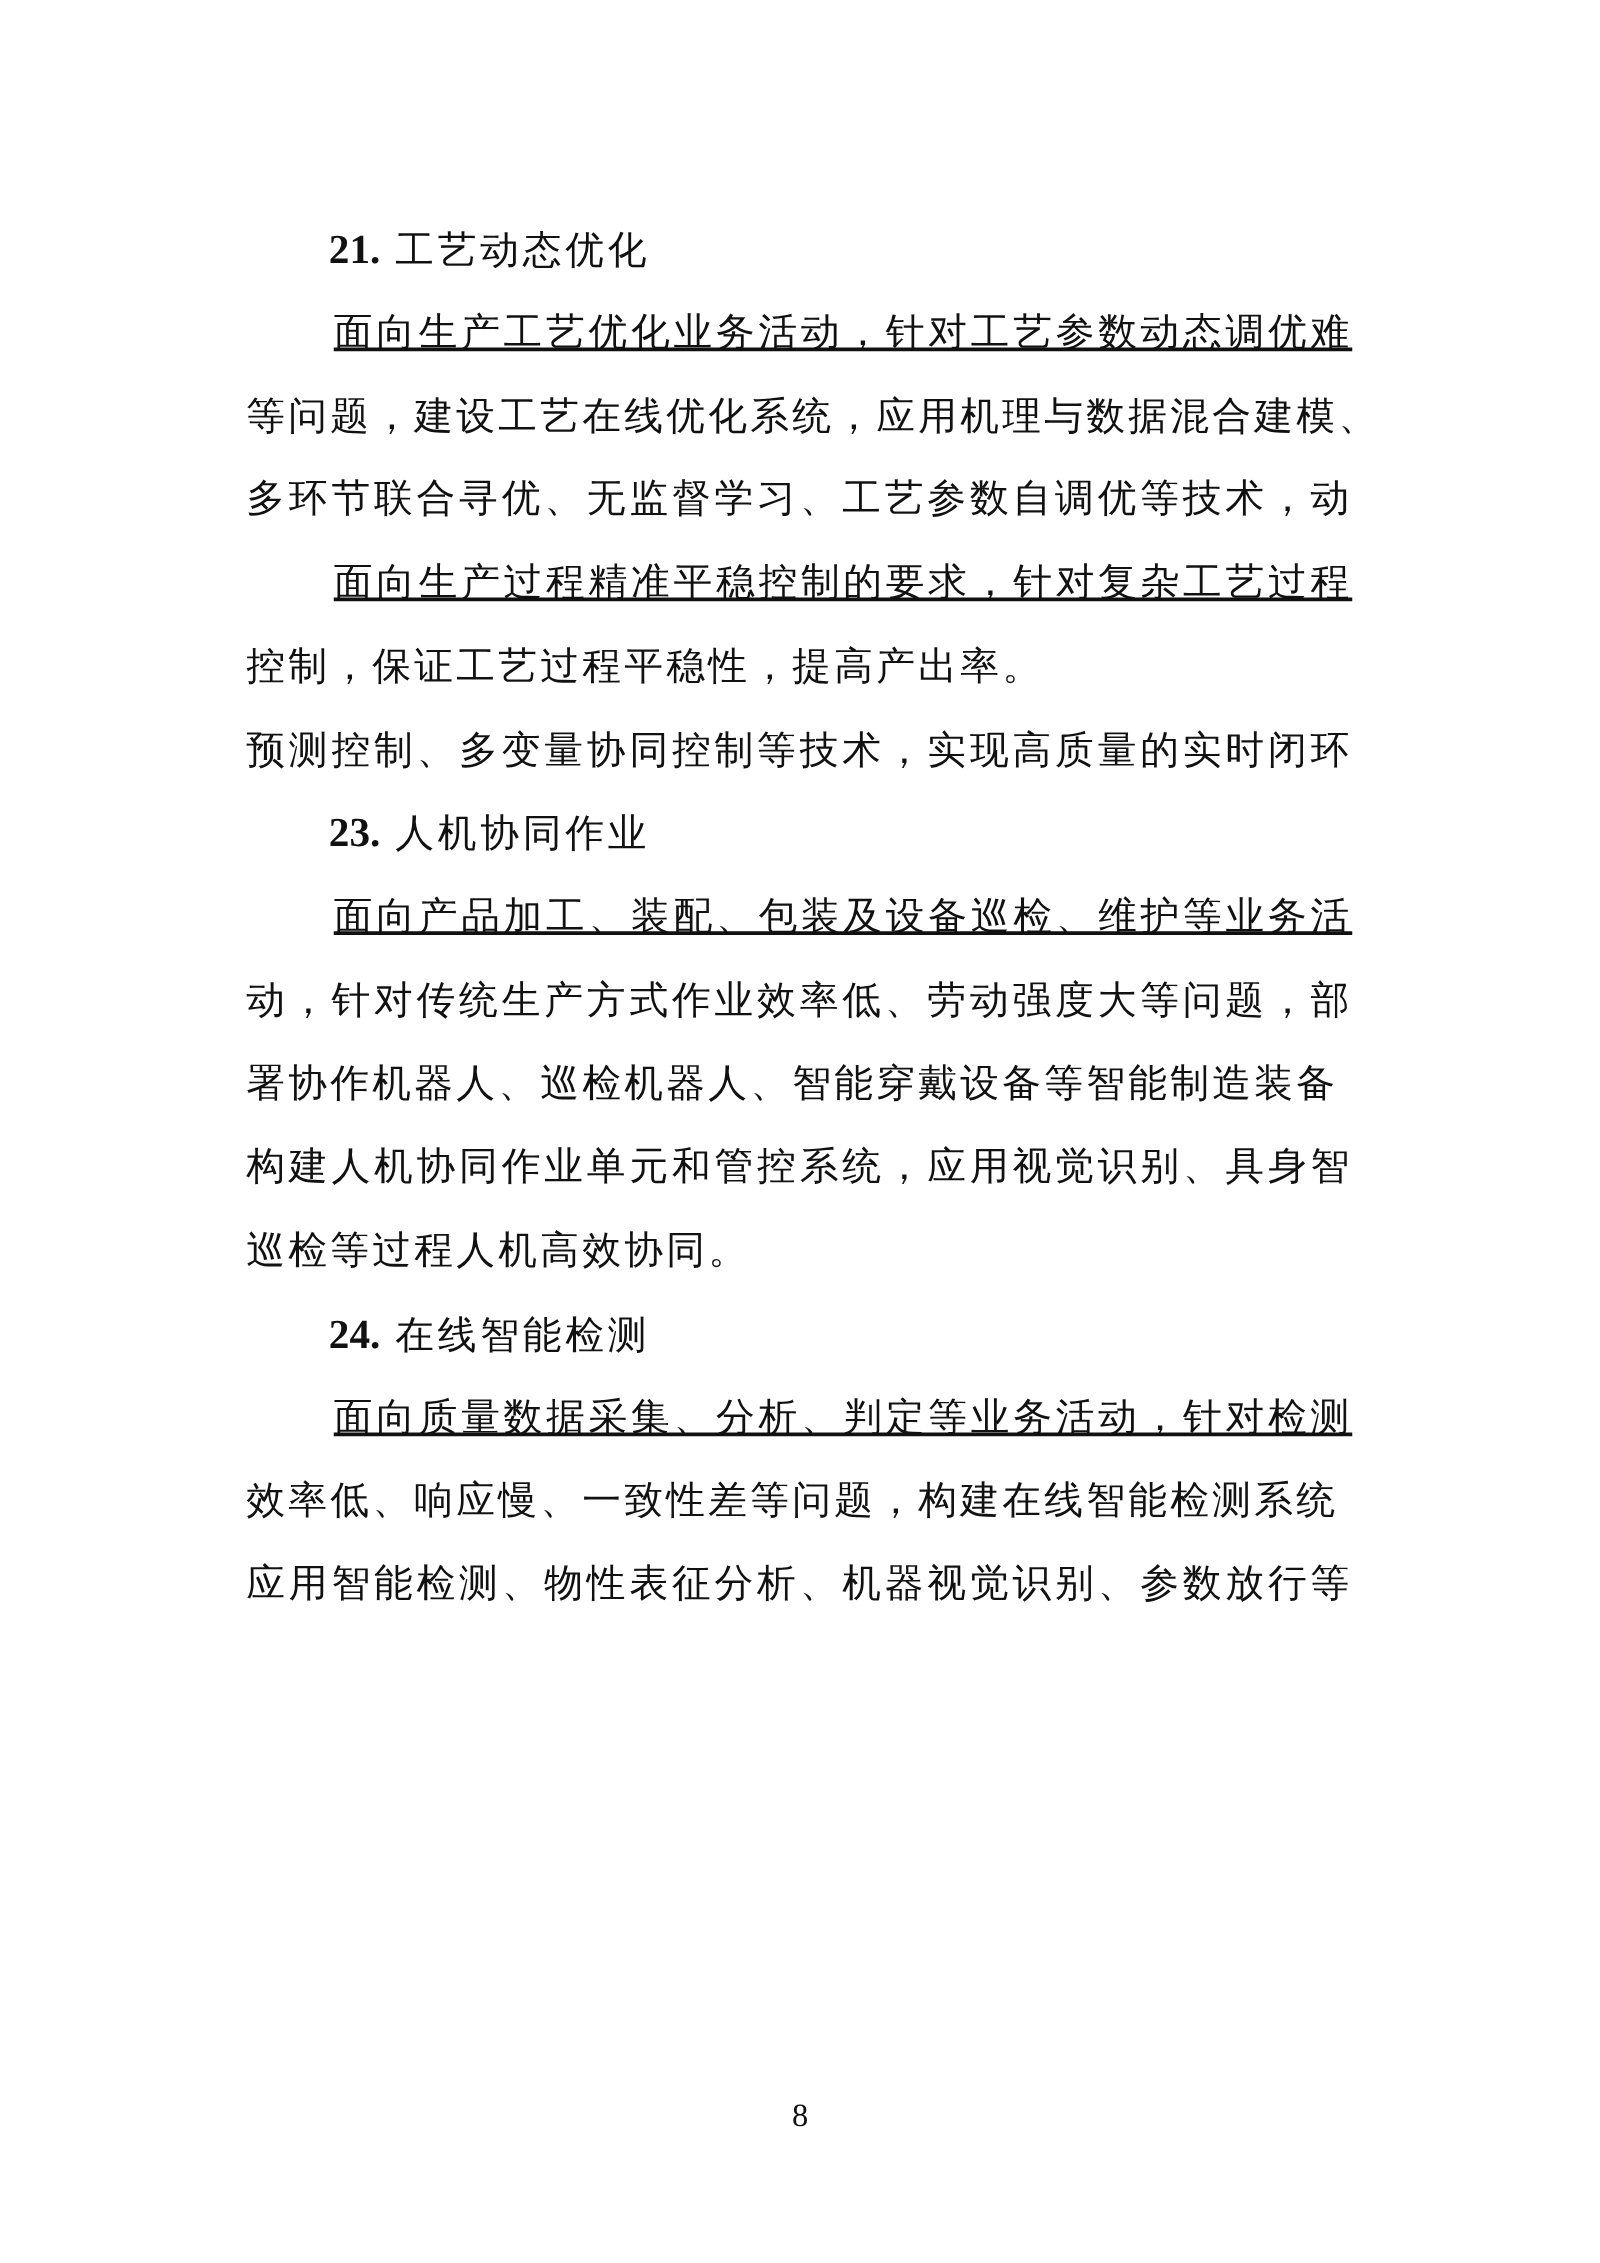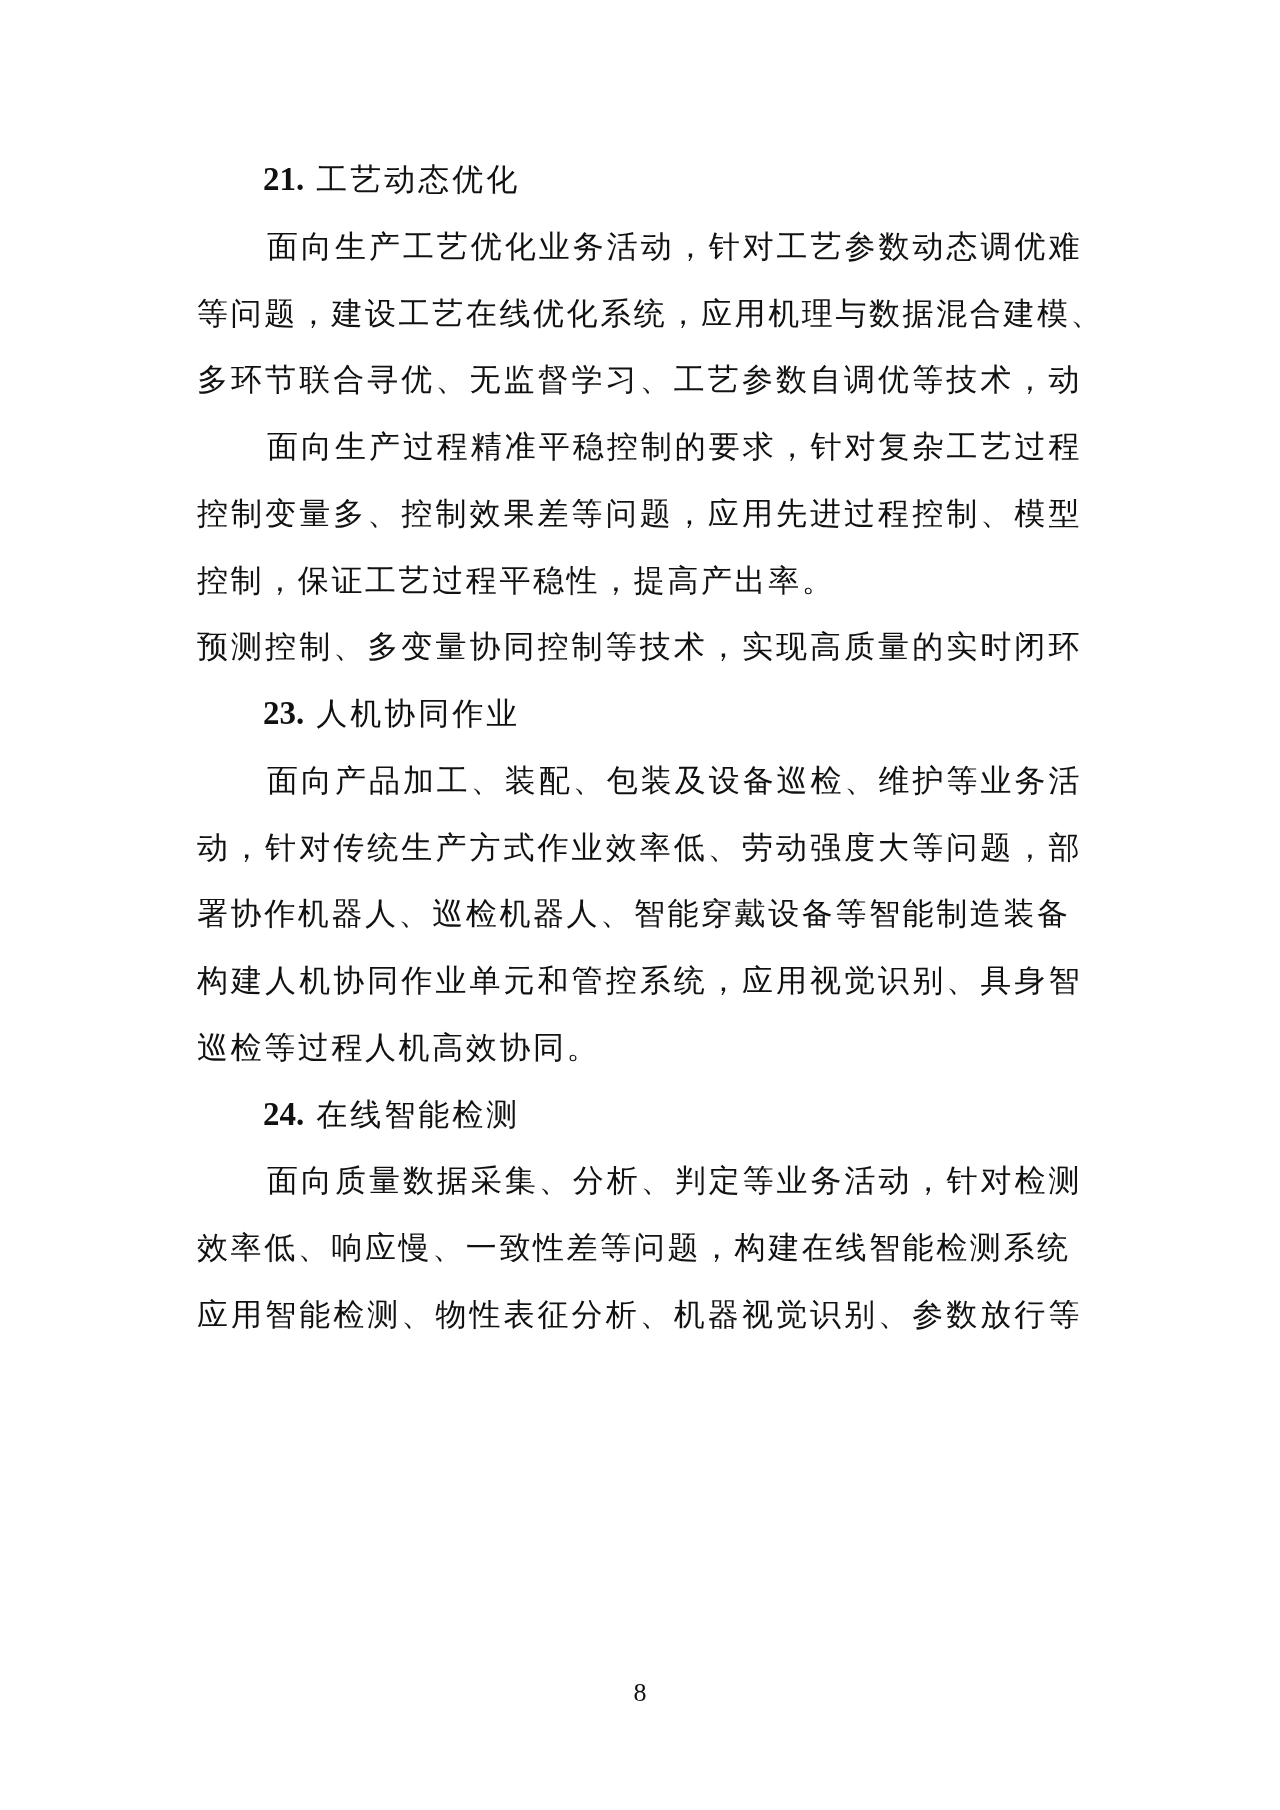--- a/index.html
+++ b/index.html
@@ -1,18 +1,18 @@
 <!DOCTYPE html>
 <html><head>
 <meta charset="utf-8">
 <style>
   html, body { margin: 0; padding: 0; background: #ffffff; }
   body { width: 1280px; height: 1810px; position: relative; overflow: hidden; }
   .page { position: absolute; left: 0; top: 0; width: 1280px; height: 1810px; background: #ffffff; }
-  .content { position: absolute; left: 197px; top: 146px; width: 885px; }
+  .content { position: absolute; left: 197px; top: 166px; width: 885px; }
   .section { margin: 0; }
   .heading, .line {
     display: block;
     height: 66.75px;
     line-height: 66.75px;
     white-space: nowrap;
     color: #111111;
   }
   .heading { padding-left: 66px; font-size: 32px; }
   .heading .num {
@@ -28,21 +28,21 @@
     margin-left: 12px;
   }
   .line {
     font-family: "DejaVu Serif", "Liberation Serif", serif;
     font-size: 31px;
     letter-spacing: 2.6px;
     text-align: justify;
     text-align-last: justify;
     overflow: hidden;
   }
-  .line.first { padding-left: 70px; }
+  .line.first { padding-left: 70px; text-decoration: underline; }
   .line.last { text-align-last: left; }
   .page-number {
     position: absolute; left: 0; width: 1280px; top: 1678px;
     text-align: center;
     font-family: "Liberation Serif", "DejaVu Serif", serif;
     font-size: 26px; color: #111111;
   }
 </style>
 </head>
 <body>
@@ -54,21 +54,20 @@
       <div class="heading">
         <span class="num">21.</span><span class="title">工艺动态优化</span>
       </div>
       <div class="line first">面向生产工艺优化业务活动，针对工艺参数动态调优难</div>
       <div class="line">等问题，建设工艺在线优化系统，应用机理与数据混合建模、</div>
       <div class="line">多环节联合寻优、无监督学习、工艺参数自调优等技术，动</div>
     </div>
 
     <div class="section">
       <div class="line first">面向生产过程精准平稳控制的要求，针对复杂工艺过程</div>
-      <div class="line">控制变量多、控制效果差等问题，应用先进过程控制、模型</div>
       <div class="line last">控制，保证工艺过程平稳性，提高产出率。</div>
       <div class="line">预测控制、多变量协同控制等技术，实现高质量的实时闭环</div>
     </div>
 
     <div class="section">
       <div class="heading">
         <span class="num">23.</span><span class="title">人机协同作业</span>
       </div>
       <div class="line first">面向产品加工、装配、包装及设备巡检、维护等业务活</div>
       <div class="line">动，针对传统生产方式作业效率低、劳动强度大等问题，部</div>

